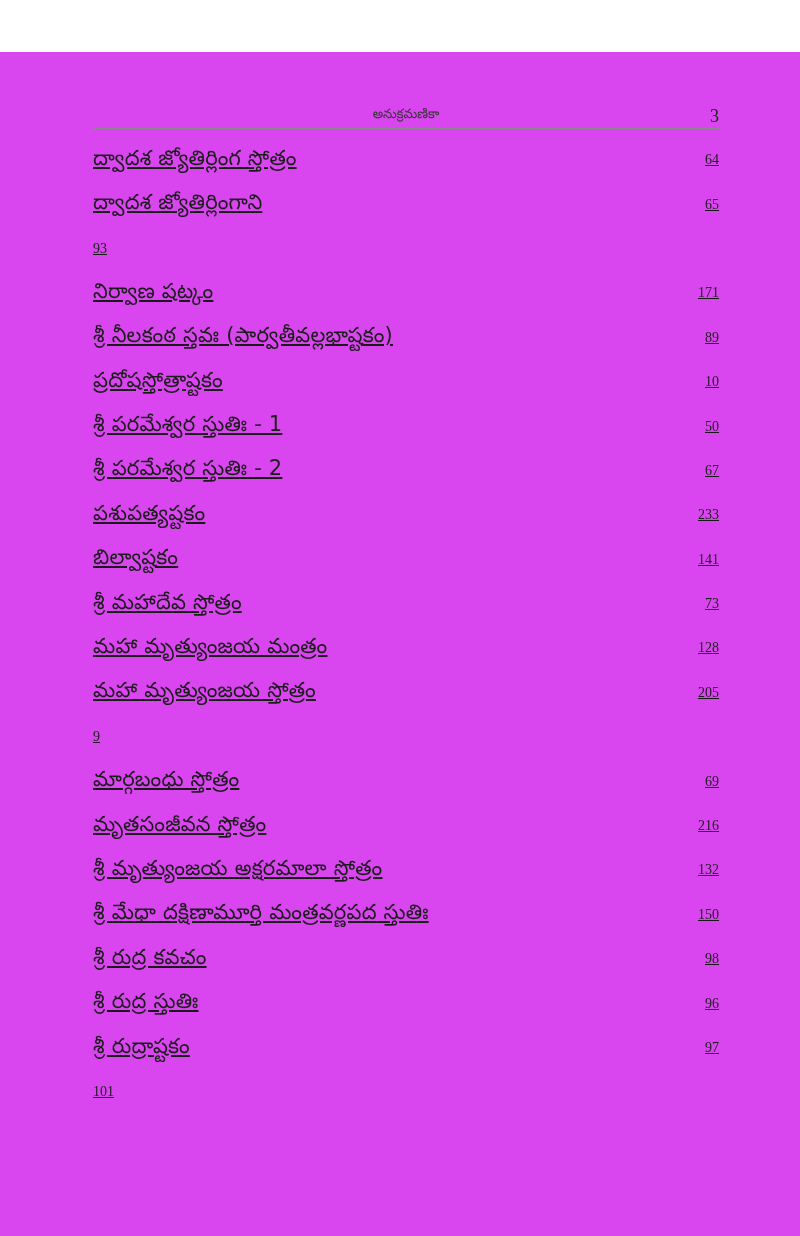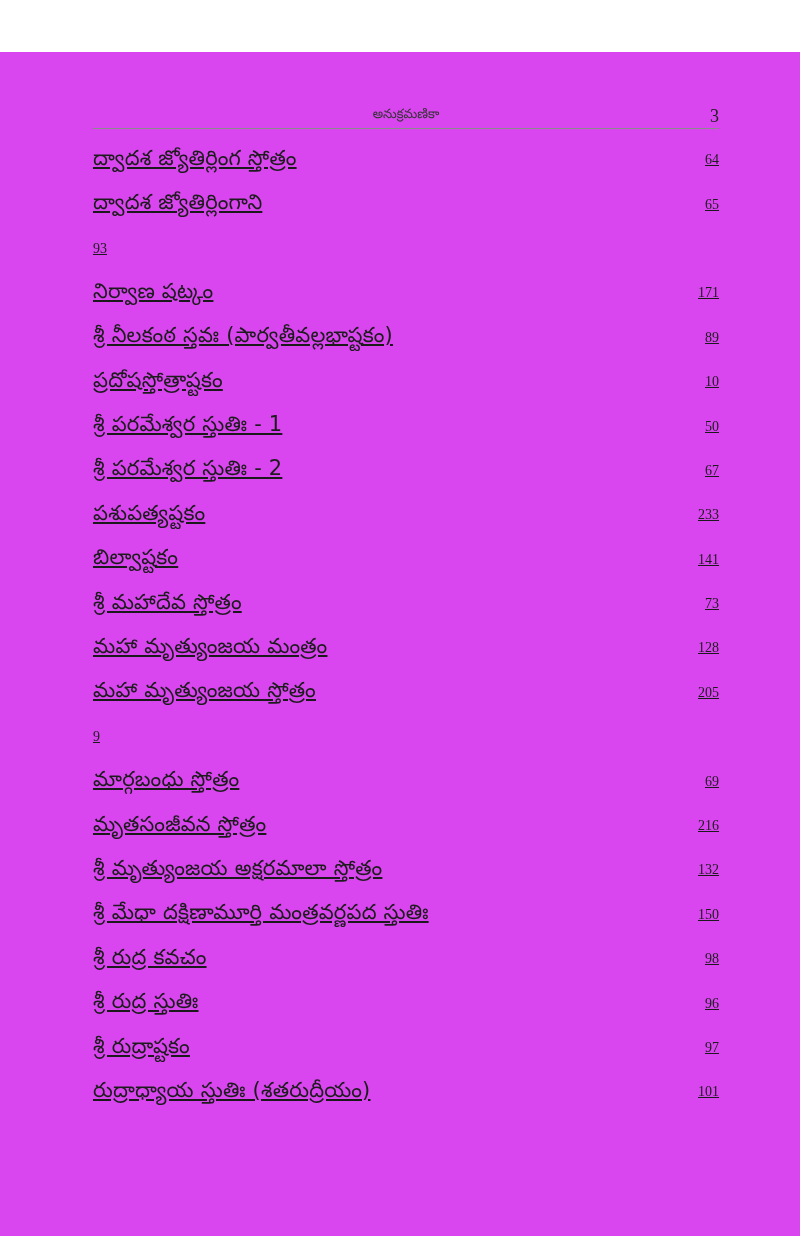--- a/index.html
+++ b/index.html
@@ -174,18 +174,17 @@
     </li>
     <li class="toc-row">
       <span class="toc-title">శ్రీ రుద్ర స్తుతిః</span>
       <span class="toc-page">96</span>
     </li>
     <li class="toc-row">
       <span class="toc-title">శ్రీ రుద్రాష్టకం</span>
       <span class="toc-page">97</span>
     </li>
     <li class="toc-row">
-      <span class="toc-title">రుద్రాధ్యాయ స్తుతిః (శతరుద్రీయం)</span>
       <span class="toc-page">101</span>
     </li>
   </ul>
 
 </div>
 
 </body></html>

